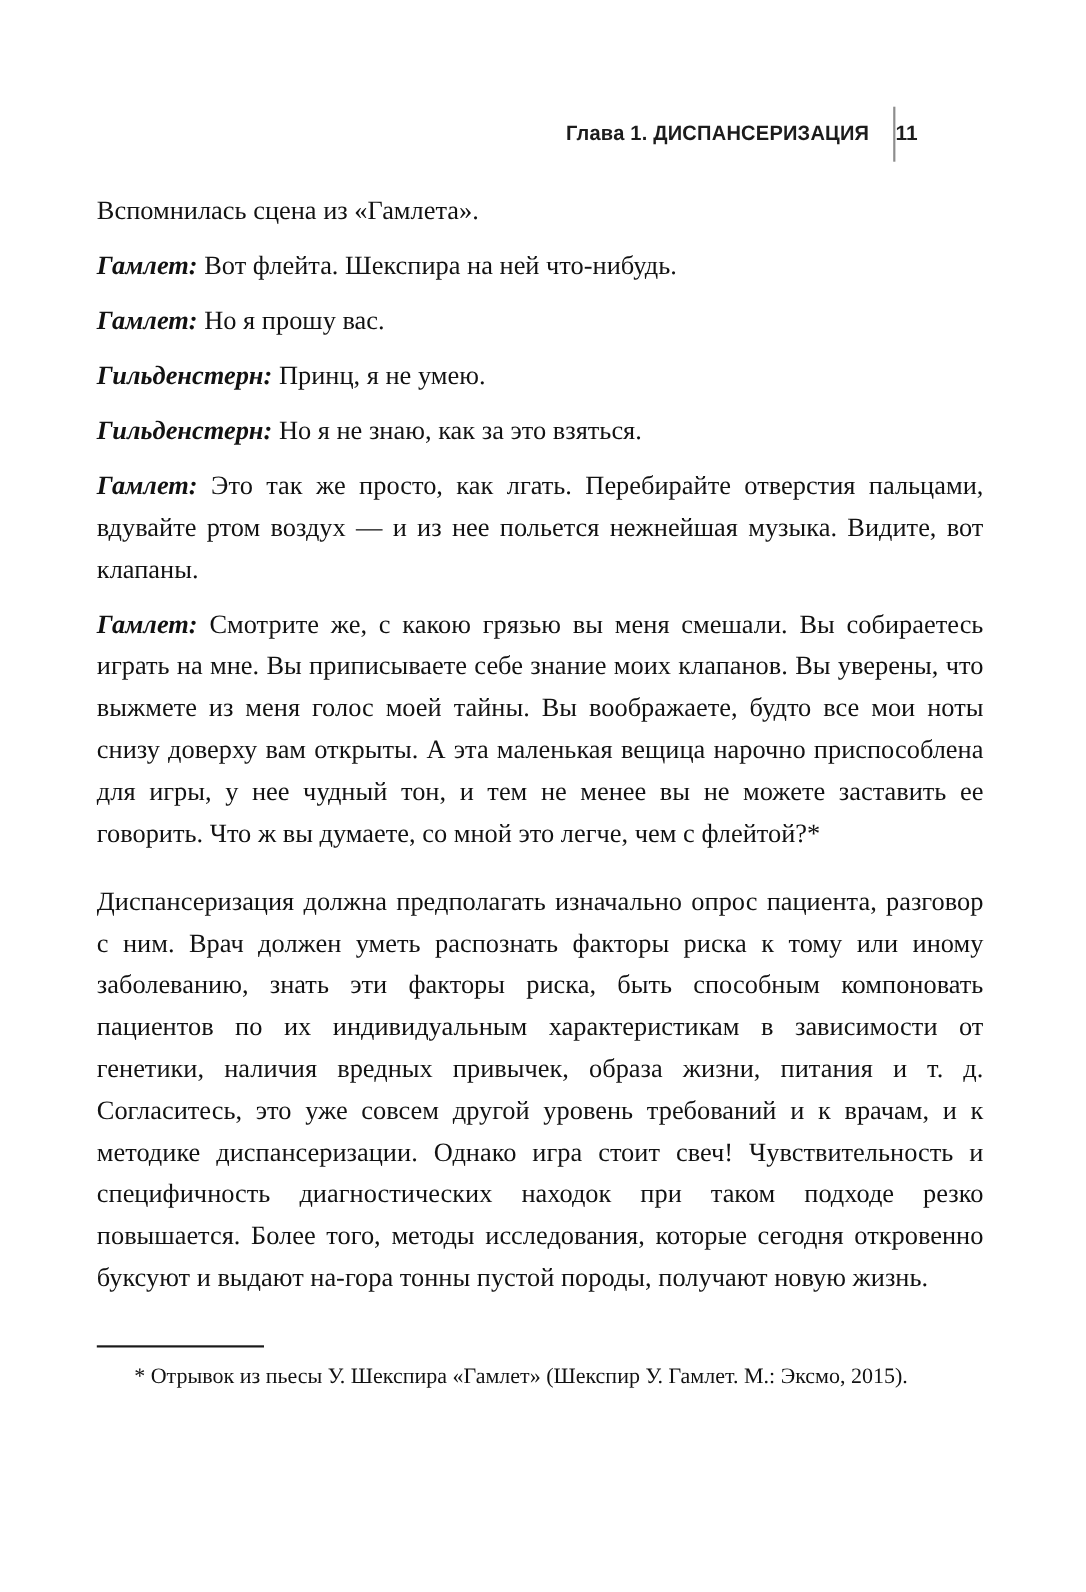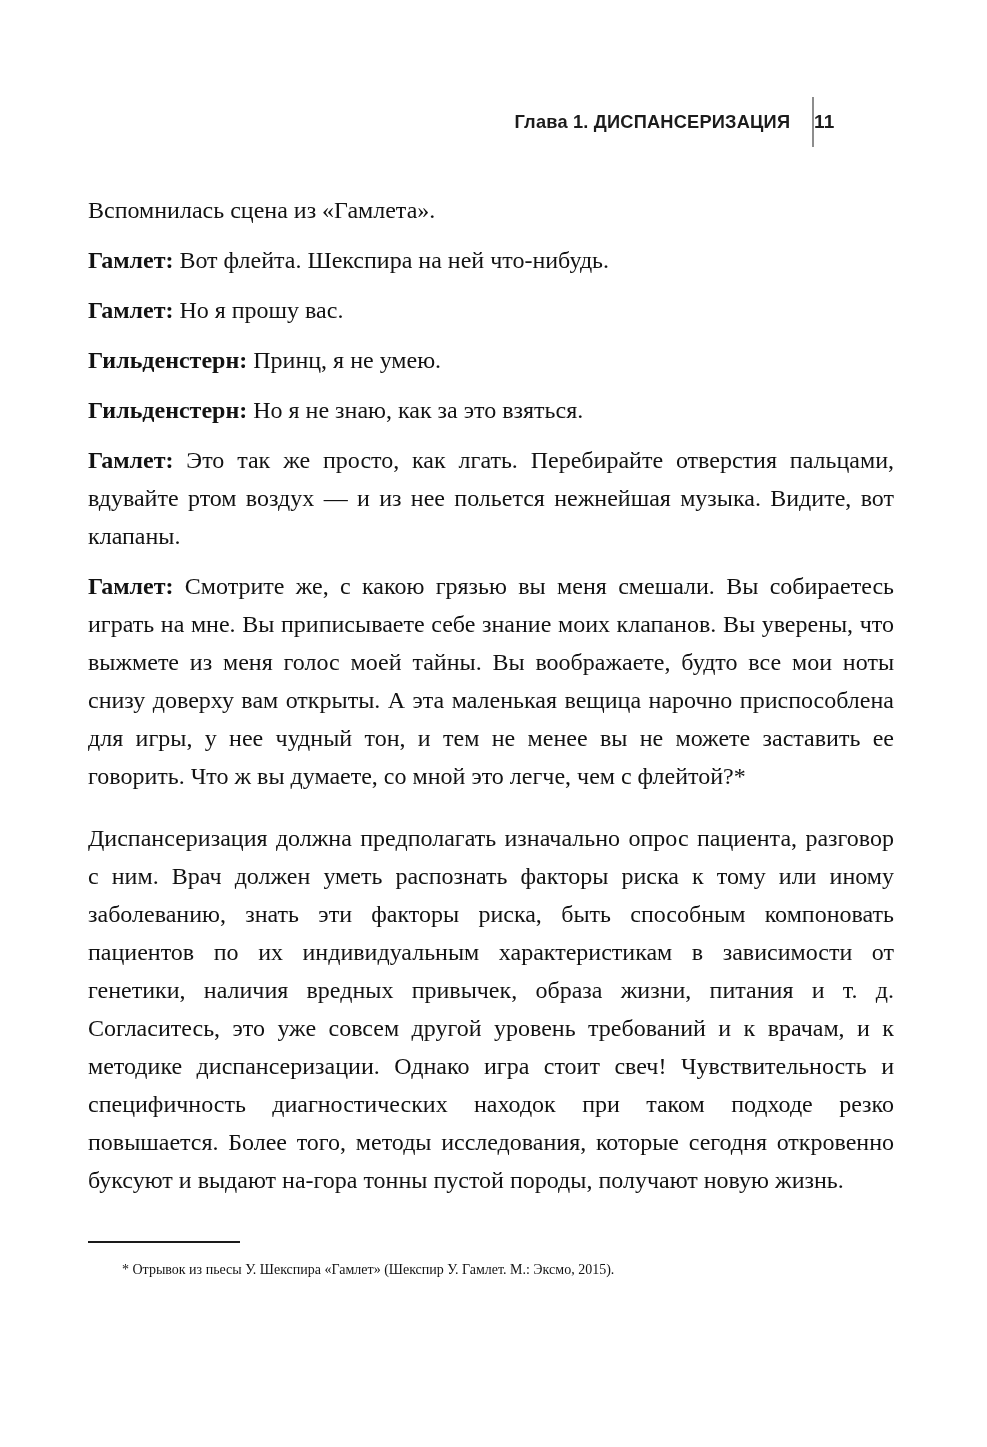--- a/index.html
+++ b/index.html
@@ -48,51 +48,52 @@
     flex: 0 0 auto;
   }
   .page-number {
     width: 68px;
     text-align: left;
     flex: 0 0 auto;
   }
 
   
   .content {
-    margin-top: 44px;
+    margin-top: 26px;
     font-size: 24px;
     line-height: 38px;
     text-align: justify;
   }
   .content p {
     margin: 0 0 12px 0;
   }
   p.intro {
     text-align: left;
   }
   .speaker {
     font-weight: 700;
+    font-style: italic;
   }
   p.body-par {
     margin-top: 24px;
   }
 
   
   .footnote {
     margin-top: 42px;
   }
   .footnote-rule {
     width: 152px;
     height: 0;
     border: none;
     border-top: 2px solid #1a1a1a;
     margin: 0 0 10px 0;
   }
   .footnote-text {
-    font-size: 14px;
+    font-size: 20px;
     line-height: 33px;
     text-indent: 34px;
     text-align: justify;
     margin: 0;
   }
 </style>
 </head>
 <body>
 
 <div class="page">

